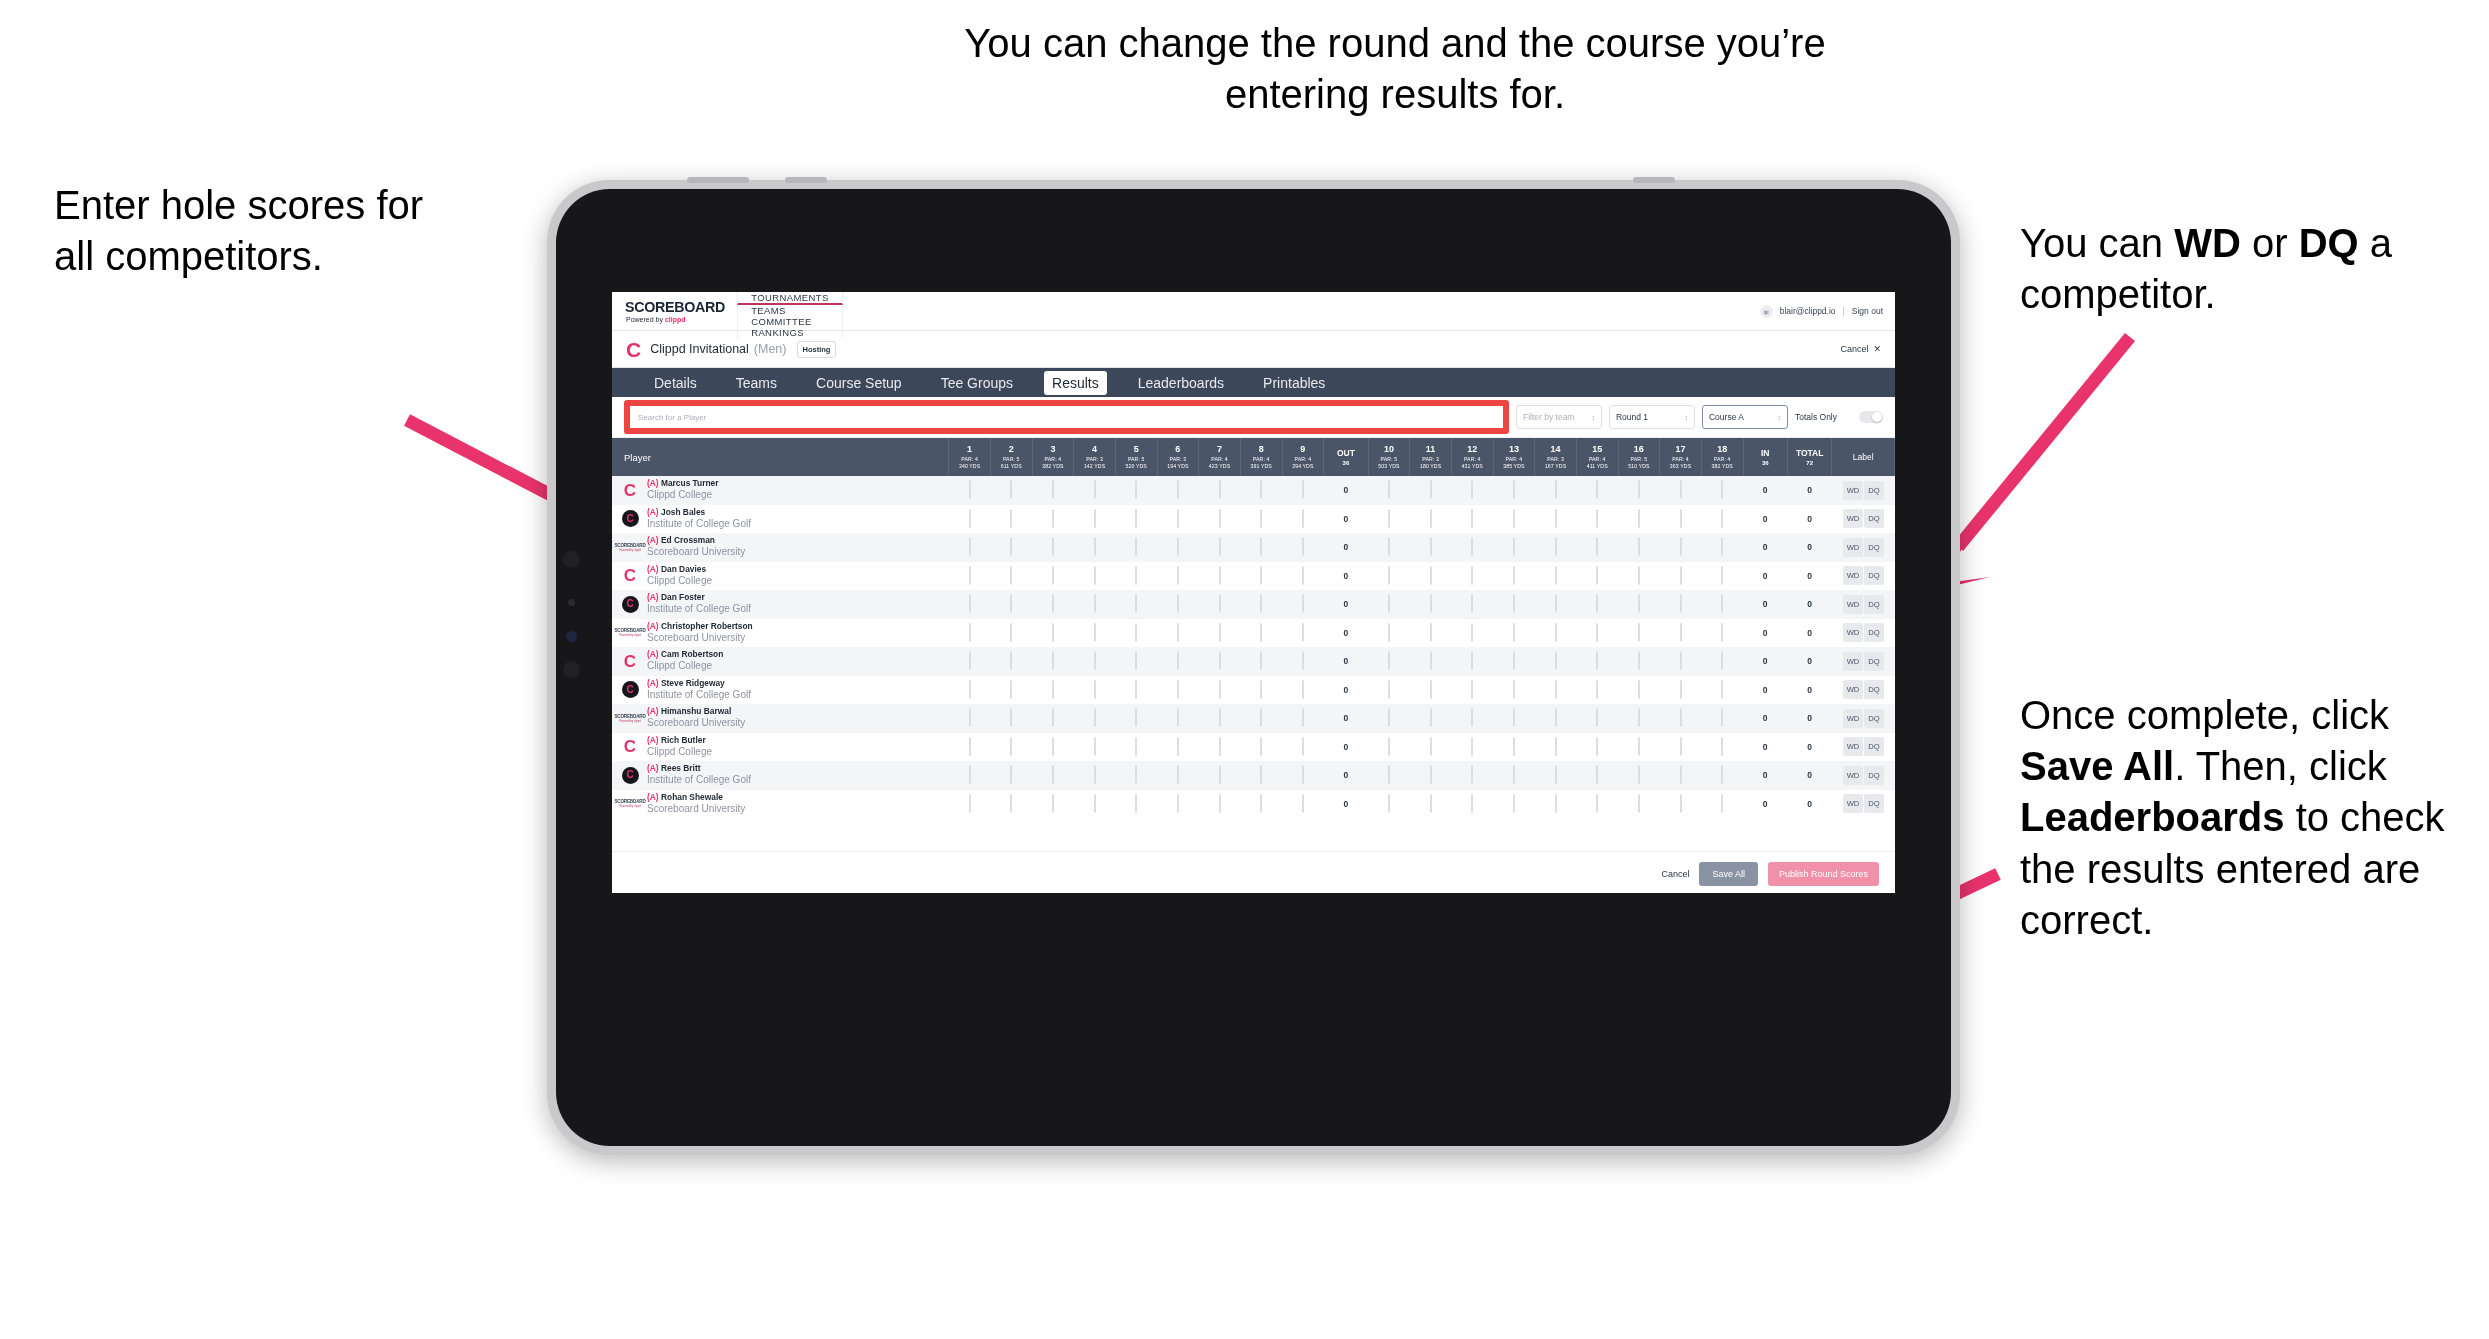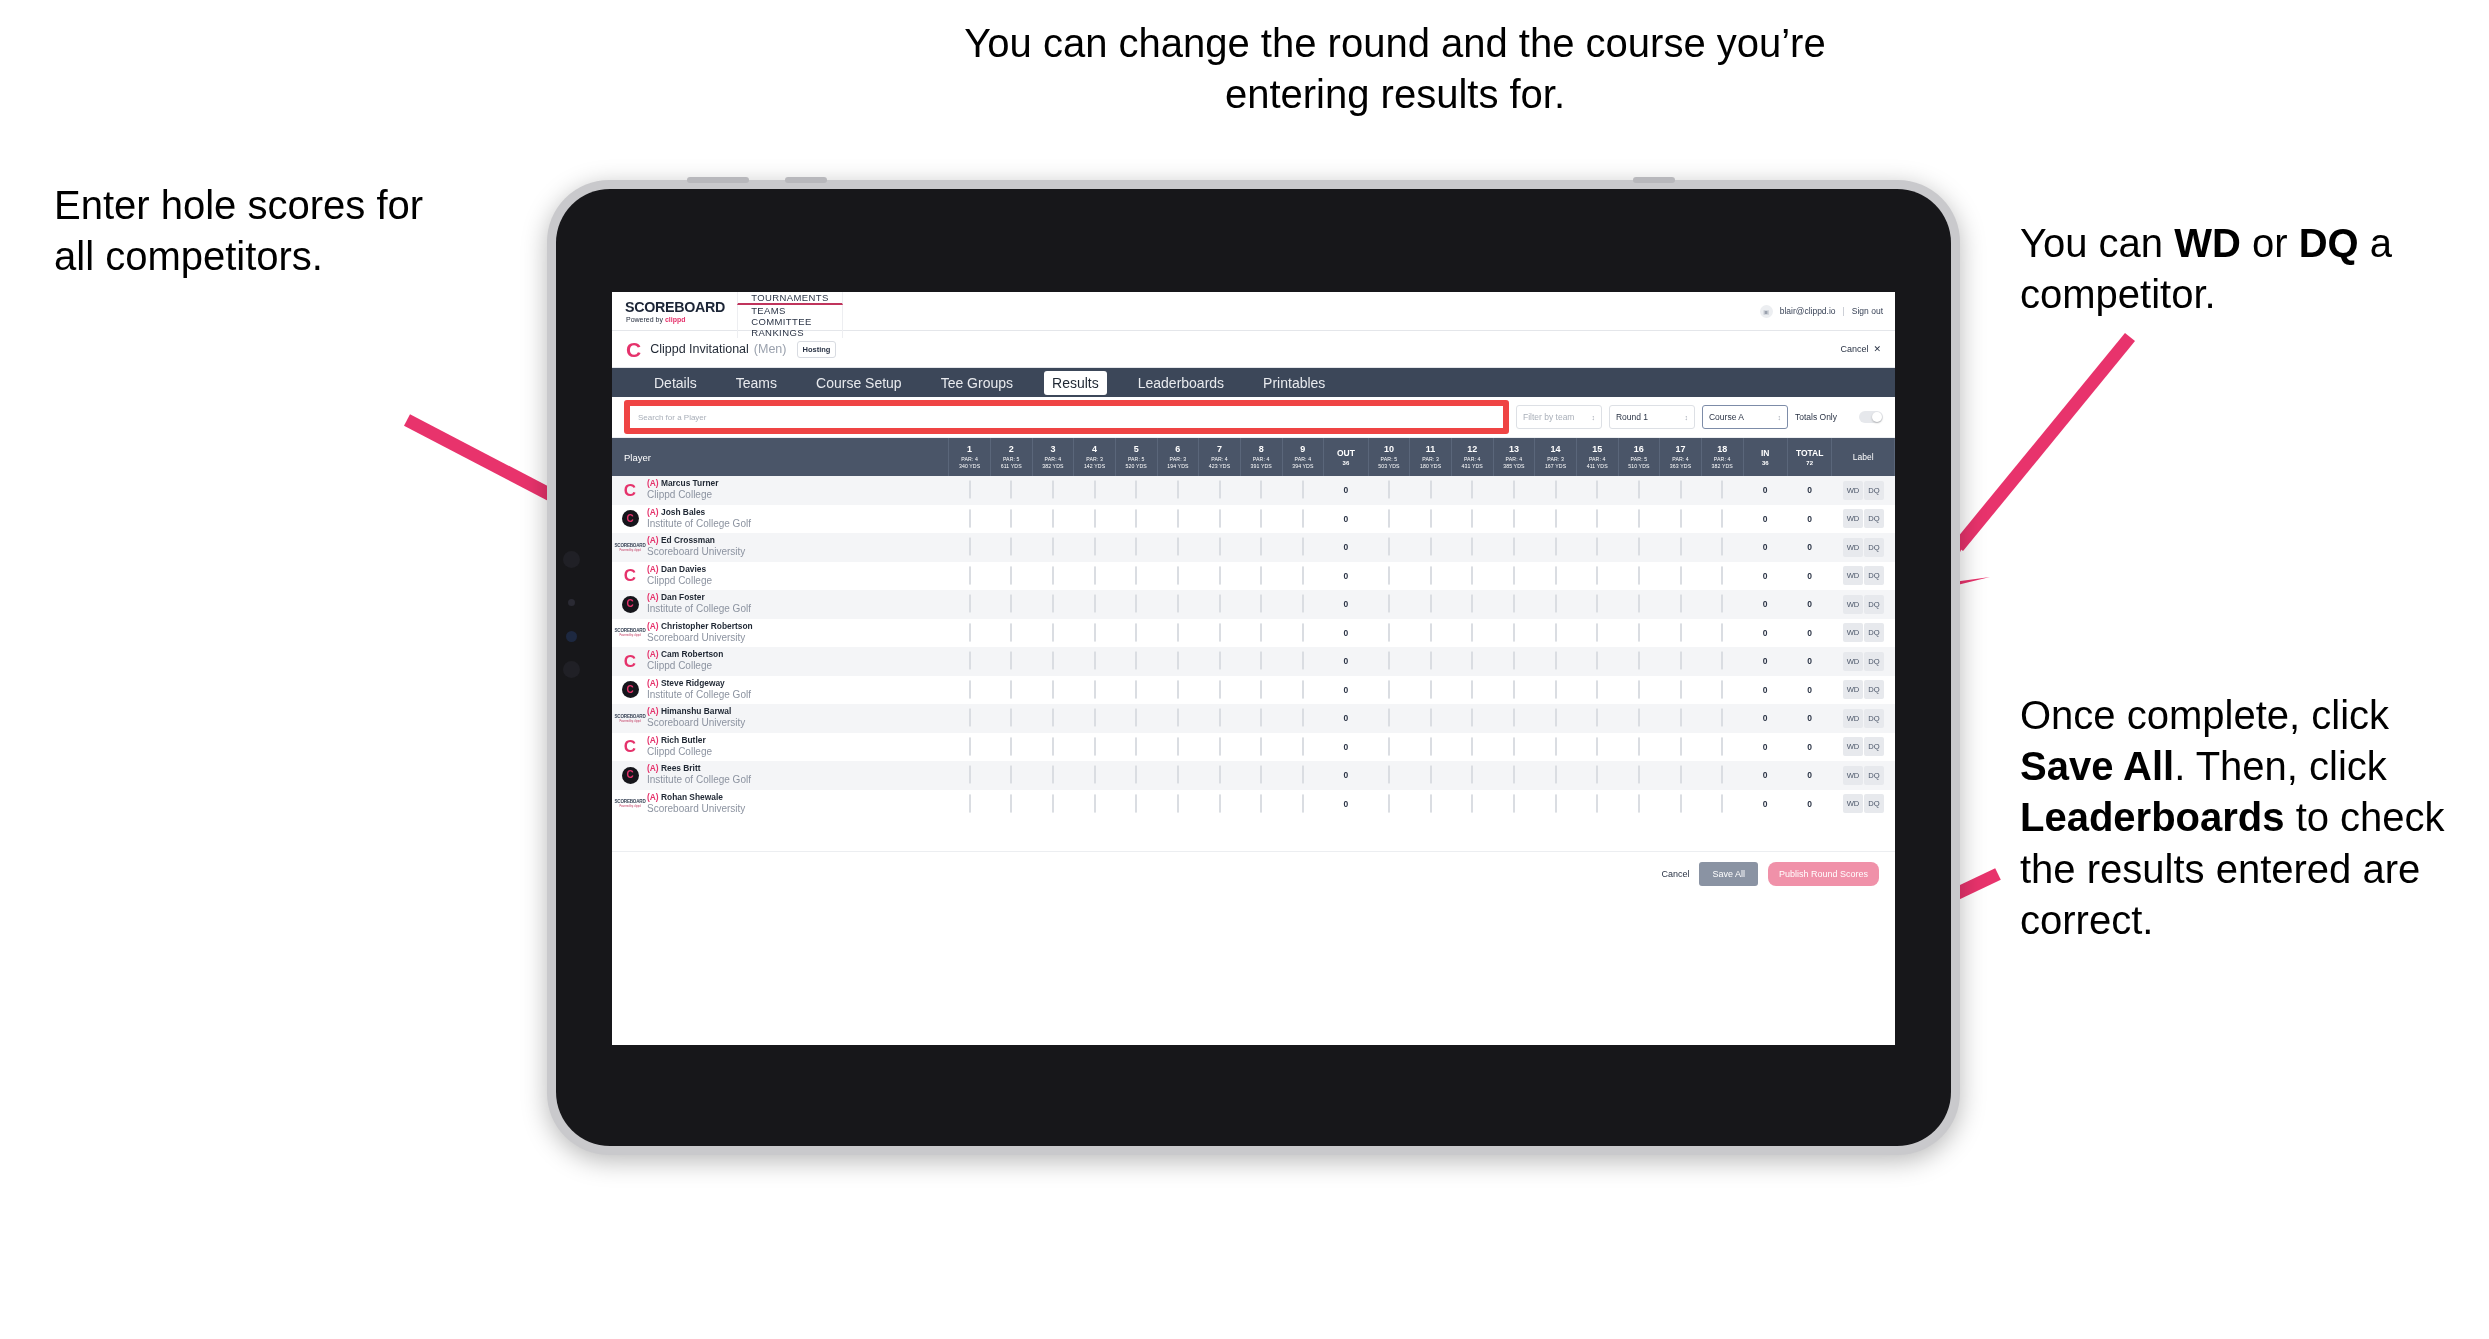--- a/index.html
+++ b/index.html
@@ -26,21 +26,21 @@
   }
   #tablet-inner{
     position:absolute;left:9px;top:9px;right:9px;bottom:9px;
     background:#17171a;border-radius:54px;
   }
   .top-btn{position:absolute;background:#b8b8bc;border-radius:3px;height:6px;top:-3px;}
   .lens{position:absolute;border-radius:50%;background:#202026;}
 
   
   #screen{
-    position:absolute;left:612px;top:292px;width:1283px;height:753px;
+    position:absolute;left:612px;top:292px;width:1283px;height:601px;
     background:#ffffff;overflow:hidden;
   }
 
   
   .topnav{height:38px;background:#fff;border-bottom:1px solid #e4e6ea;display:flex;align-items:stretch;position:relative;}
   .brand{padding:0 14px;display:flex;flex-direction:column;justify-content:center;}
   .brand-name{font-size:14px;font-weight:bold;letter-spacing:-.3px;color:#1c2536;font-family:"Liberation Sans",sans-serif;transform:scaleX(1.02);}
   .brand-sub{font-size:7px;color:#1c2536;margin-top:1px;}
   .brand-sub span{color:#e5326b;font-weight:bold;}
   .topnav-items{display:flex;align-items:stretch;flex-direction:column;}
@@ -107,21 +107,21 @@
   .scorebox{width:17px;height:19px;border:1px solid #dadde2;border-radius:3px;background:#fff;margin:0 auto;}
   .zerocell{font-size:8.5px;color:#2b3446;font-weight:bold;}
   .lbl-wrap{display:flex;justify-content:center;gap:1px;}
   .lbl-btn{font-size:7.6px;color:#4a5568;background:#e7e9ed;padding:5px 4px;border-radius:2px;}
 
   .tfoot-pad{height:33px;background:#fff;}
   .tfoot-sep{height:1px;background:#eceef1;}
   .footer{height:44px;background:#fff;display:flex;align-items:center;justify-content:flex-end;gap:10px;padding-right:16px;}
   .btn-cancel{font-size:9px;color:#2b3446;}
   .btn-save{font-size:9px;color:#fff;background:#8a93a3;border-radius:3px;padding:7px 13px;}
-  .btn-pub{font-size:9px;color:#fff;background:#f091a9;border-radius:8px;padding:7px 11px;}
+  .btn-pub{font-size:9px;color:#fff;background:#f091a9;border-radius:3px;padding:7px 11px;}
 </style>
 </head>
 <body>
 
 <div class="anno" id="anno-top">You can change the round and the course you’re entering results for.</div>
 <div class="anno" id="anno-left">Enter hole scores for all competitors.</div>
 <div class="anno" id="anno-right-top"><span>You can </span><b>WD</b><span> or </span><b>DQ</b><span> a competitor.</span></div>
 <div class="anno" id="anno-right-bottom"><span>Once complete, click </span><b>Save All</b><span>. Then, click </span><b>Leaderboards</b><span> to check the results entered are correct.</span></div>
 
 <svg class="arrow" style="left:1540px;top:215px;" width="190" height="215" viewBox="0 0 190 215">

